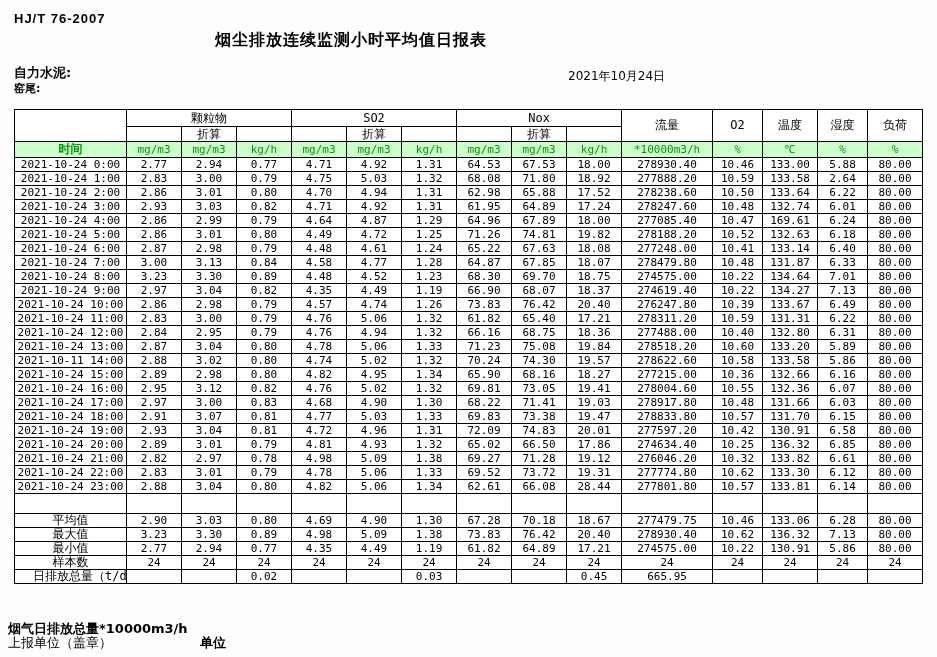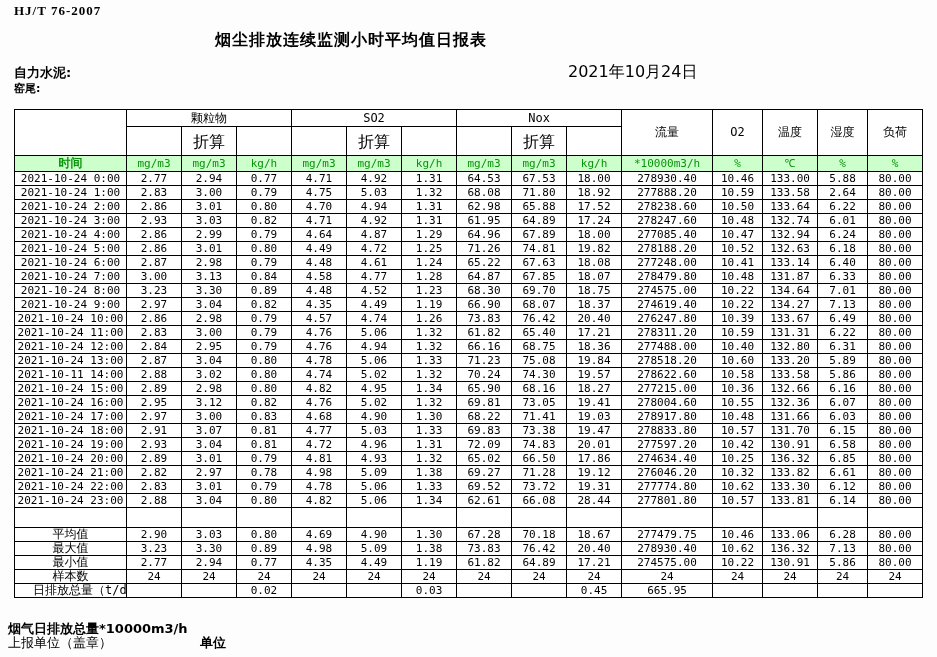--- a/index.html
+++ b/index.html
@@ -3,51 +3,51 @@
 <meta charset="utf-8">
 <style>
   :root { --green-bg:#ccffcc; --green-fg:#0a940a0; }
   * { box-sizing: border-box; }
   html,body { margin:0; padding:0; }
   body {
     width:937px; height:657px; position:relative; background:#fdfdfd;
     font-family:"DejaVu Sans Mono","Liberation Mono",monospace; color:#000;
   }
   .doc-standard {
-    position:absolute; left:14px; top:3px;
-    font-family:Liberation Serif, serif; font-weight:bold; font-size:13px; letter-spacing:1px;
+    position:absolute; left:14px; top:11px;
+    font-family:Liberation Sans, sans-serif; font-weight:bold; font-size:13px; letter-spacing:1px;
   }
   .doc-title {
     position:absolute; left:215px; top:30px;
     font-family:"DejaVu Sans",sans-serif; font-weight:bold; font-size:16px; letter-spacing:1px;
   }
   .company-label {
     position:absolute; left:14px; top:64px;
     font-family:"DejaVu Sans",sans-serif; font-weight:bold; font-size:13px;
   }
   .point-label {
     position:absolute; left:14px; top:81px;
     font-family:"DejaVu Sans",sans-serif; font-weight:bold; font-size:11px;
   }
   .report-date {
-    position:absolute; left:568px; top:62px;
-    font-family:"DejaVu Sans",sans-serif; font-size:16px;
+    position:absolute; left:568px; top:68px;
+    font-family:"DejaVu Sans",sans-serif; font-size:12px;
   }
   table.report {
     position:absolute; left:14px; top:109px; width:908px;
     border-collapse:collapse; table-layout:fixed;
   }
   table.report th, table.report td {
     border:1px solid #000; padding:0 1px; text-align:center;
     font-size:11px; line-height:13px; height:14px;
     white-space:nowrap; overflow:hidden; font-weight:normal;
     background:#fff;
   }
   thead tr.group-row th { height:17px; font-size:12px; }
-  thead tr.conv-row th  { height:29px; font-size:16px; }
+  thead tr.conv-row th  { height:15px; font-size:12px; }
   thead tr.units-row th { height:16px; background:var(--green-bg); color:var(--green-fg); }
   thead tr.units-row th.time-h { font-weight:bold; font-size:12px; }
   tbody tr.gap td { height:20px; }
   tbody td.slabel { font-size:12px; }
   tbody tr.total-row td.slabel { text-align:right; padding-left:18px; }
   .footer-note {
     position:absolute; left:8px; top:620px;
     font-family:"DejaVu Sans",sans-serif; font-weight:bold; font-size:13px;
   }
   .footer-org {
@@ -202,21 +202,21 @@
         <td>2.99</td>
         <td>0.79</td>
         <td>4.64</td>
         <td>4.87</td>
         <td>1.29</td>
         <td>64.96</td>
         <td>67.89</td>
         <td>18.00</td>
         <td>277085.40</td>
         <td>10.47</td>
-        <td>132.94</td>
+        <td>169.61</td>
         <td>6.24</td>
         <td>80.00</td>
       </tr>
       <tr>
         <td>2021-10-24  5:00</td>
         <td>2.86</td>
         <td>3.01</td>
         <td>0.80</td>
         <td>4.49</td>
         <td>4.72</td>

